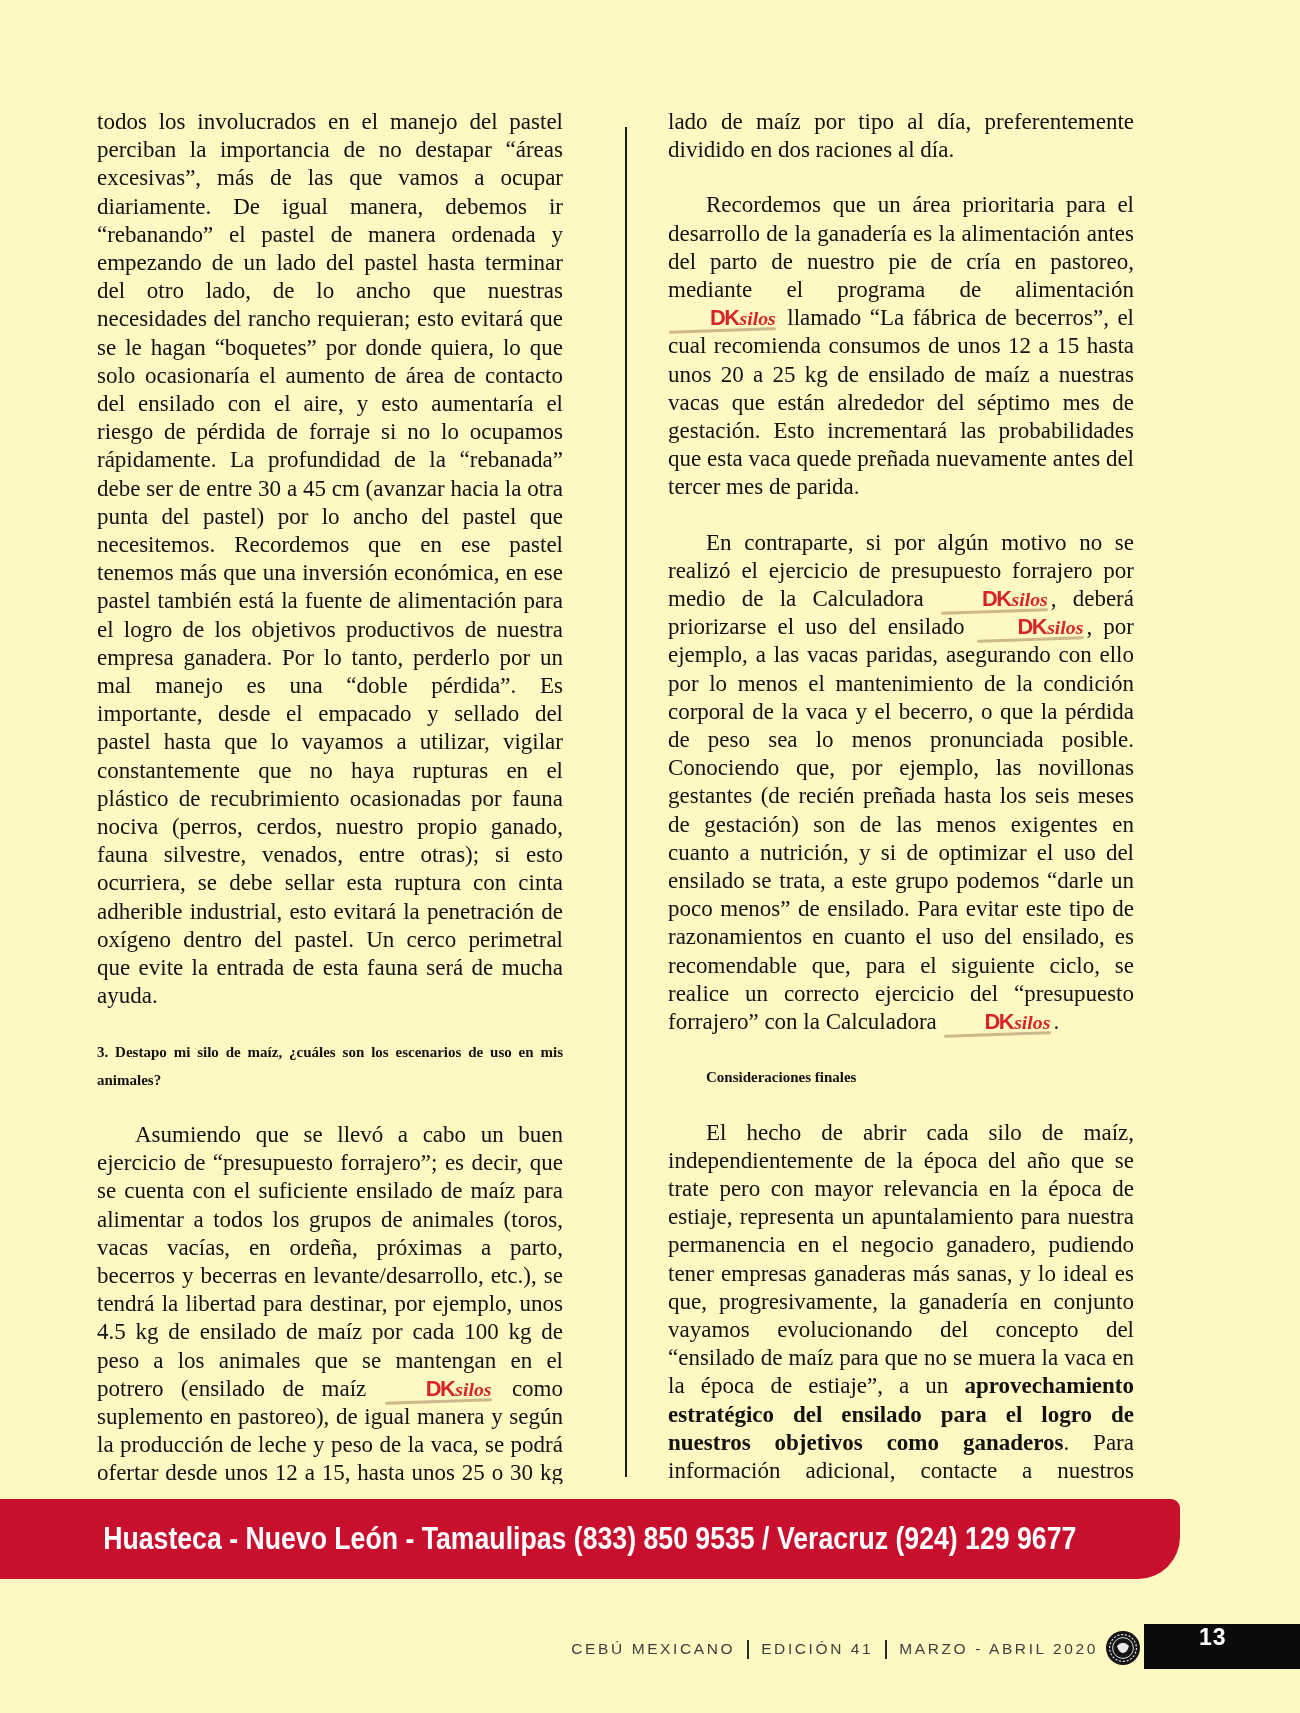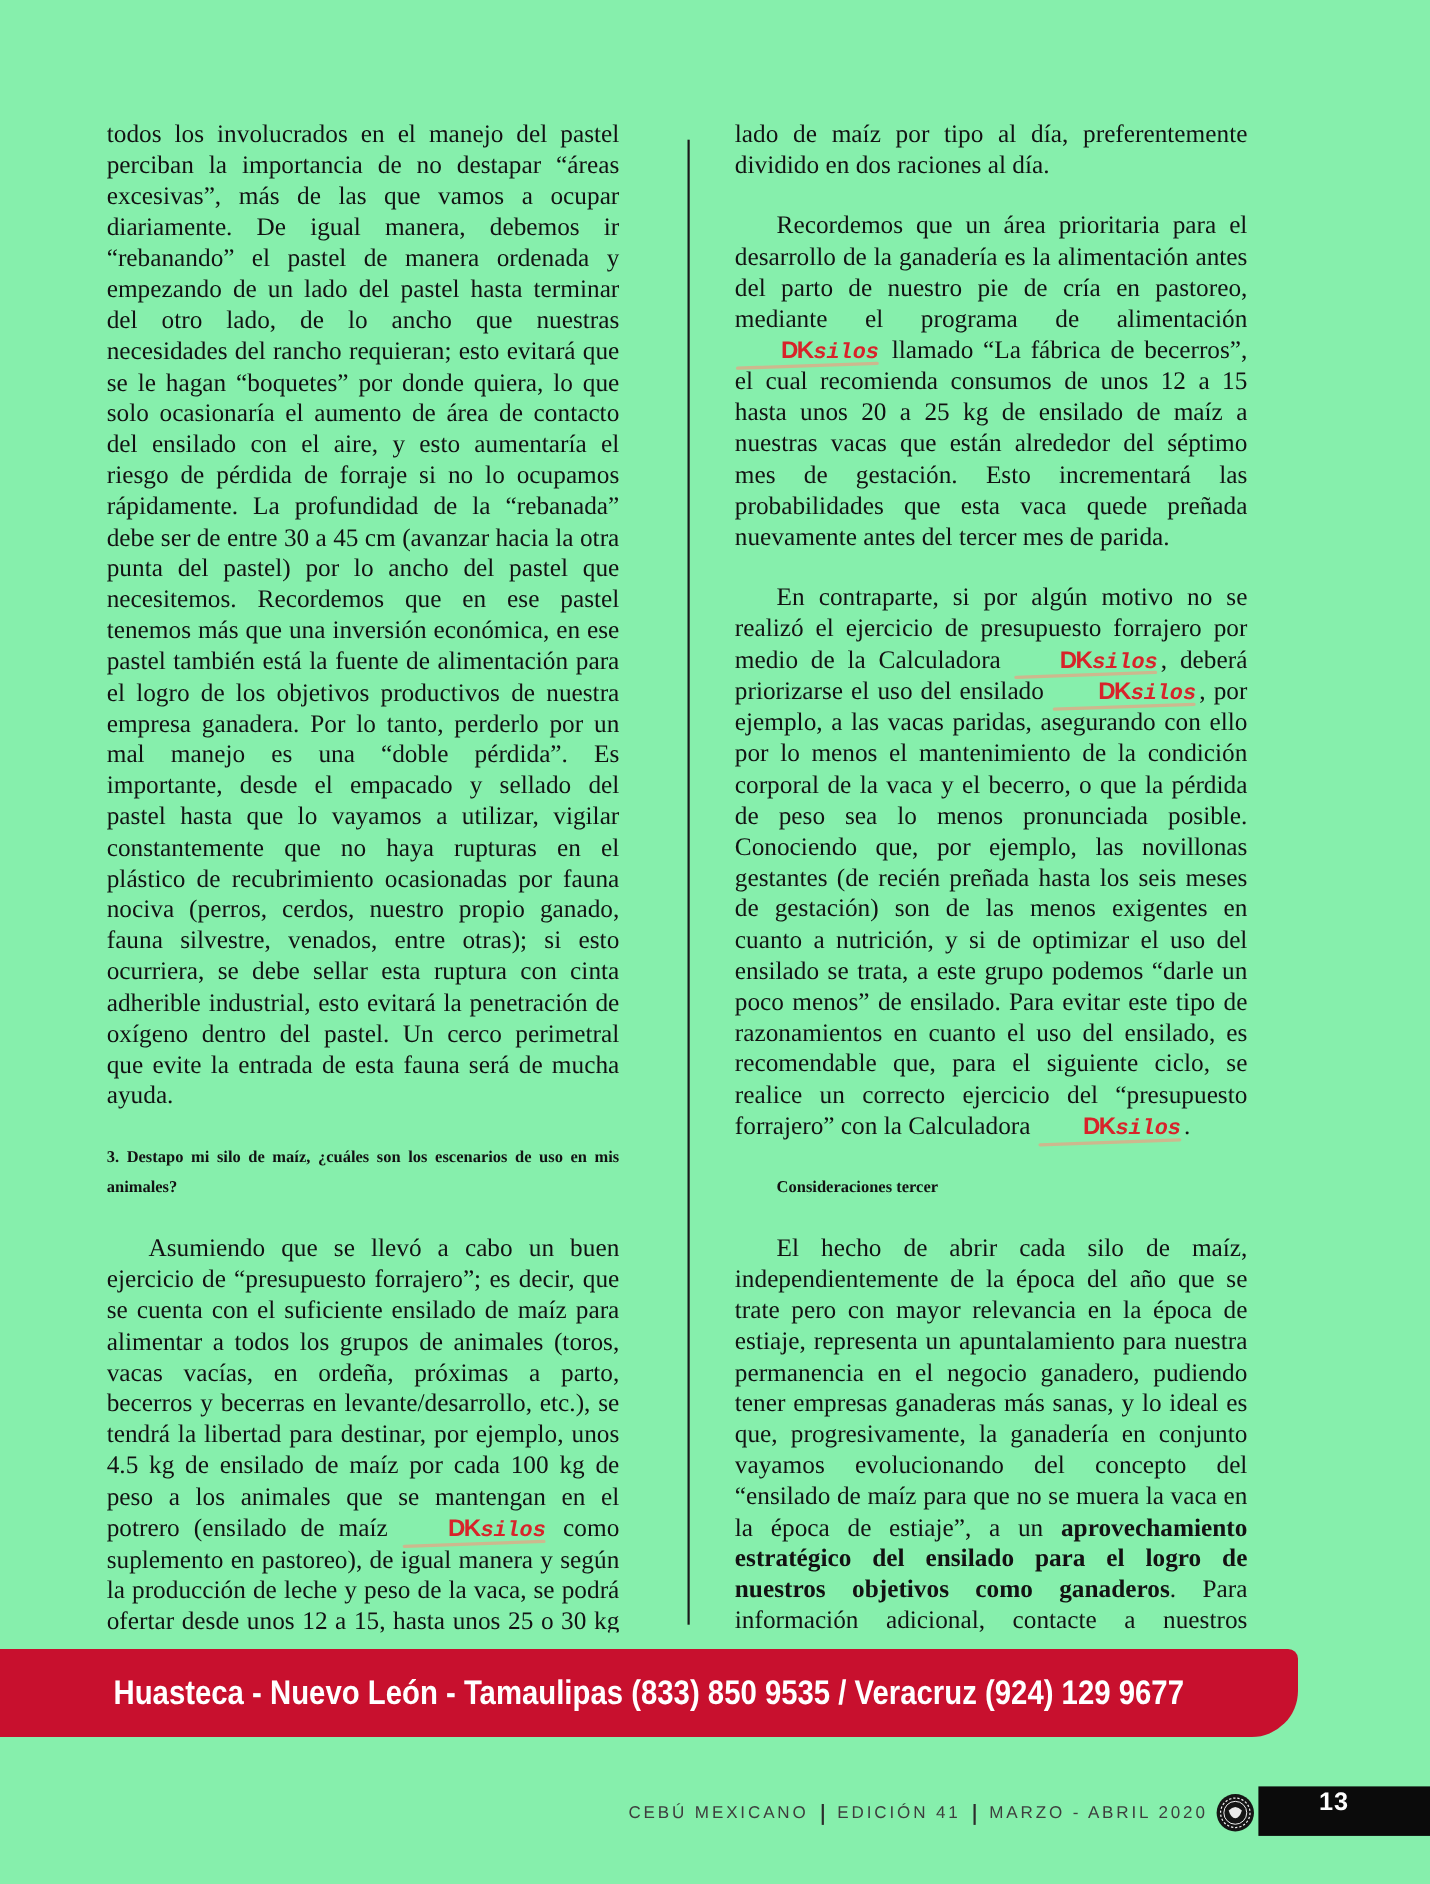--- a/index.html
+++ b/index.html
@@ -5,21 +5,21 @@
   :root{
     --banner-red:#c8102e;
     --brand-red:#d8232a;
     --swoosh-tan:#cdb88e;
     --text-ink:#121212;
     --footer-gray:#3e3e3e;
     --box-black:#0b0b0b;
   }
   html,body{margin:0;padding:0;background:#fff;}
   .page{
-    position:relative;width:1300px;height:1713px;background:#86efac;
+    position:relative;width:1300px;height:1713px;background:#fef9c3;
     overflow:hidden;font-family:"Liberation Serif",serif;color:var(--text-ink);
   }
   .col{
     position:absolute;top:108px;width:466px;height:1376px;overflow:hidden;
     text-align:justify;font-size:23px;line-height:28.2px;
   }
   #col-left{left:97px;}
   #col-right{left:668px;}
   .block{margin:0;}
   .block + .block{margin-top:27px;}
@@ -29,21 +29,21 @@
   .divider{
     position:absolute;left:625px;top:127px;width:2px;height:1350px;background:#1a1a1a;
   }
   
   .dk-logo{position:relative;display:inline-block;line-height:1;padding:0 3px 2px 4px;white-space:nowrap;}
   .dk-logo .dk{
     font-family:Liberation Sans, sans-serif;font-weight:800;font-size:0.95em;
     color:var(--brand-red);letter-spacing:-1.5px;padding-right:1px;
   }
   .dk-logo .silos{
-    font-family:Liberation Mono, monospace;font-style:italic;font-weight:bold;
+    font-family:Liberation Serif, serif;font-style:italic;font-weight:bold;
     font-size:0.86em;color:var(--brand-red);
   }
   .dk-logo .swoosh{
     position:absolute;left:1px;right:3px;bottom:-1px;height:3px;
     background:var(--swoosh-tan);border-radius:2px;transform:rotate(-2deg);
   }
   
   .banner{
     position:absolute;left:0;top:1499px;width:1180px;height:80px;
     background:var(--banner-red);border-radius:0 9px 42px 0;
@@ -80,21 +80,21 @@
       <h3 class="block"><span>3. Destapo mi silo de maíz, ¿cuáles son los escenarios de uso en mis animales?</span></h3>
       <p class="block indent"><span>Asumiendo que se llevó a cabo un buen ejercicio de “presupuesto forrajero”; es decir, que se cuenta con el suficiente ensilado de maíz para alimentar a todos los grupos de animales (toros, vacas vacías, en ordeña, próximas a parto, becerros y becerras en levante/desarrollo, etc.), se tendrá la libertad para destinar, por ejemplo, unos 4.5 kg de ensilado de maíz por cada 100 kg de peso a los animales que se mantengan en el potrero (ensilado de maíz </span><span class="dk-logo"><span class="dk">DK</span><span class="silos">silos</span><span class="swoosh"></span></span><span> como suplemento en pastoreo), de igual manera y según la producción de leche y peso de la vaca, se podrá ofertar desde unos 12 a 15, hasta unos 25 o 30 kg de ensi-</span></p>
     </div>
 
   <div class="divider"></div>
 
   <div class="col" id="col-right">
       <p class="block"><span>lado de maíz por tipo al día, preferentemente dividido en dos raciones al día.</span></p>
       <p class="block indent"><span>Recordemos que un área prioritaria para el desarrollo de la ganadería es la alimentación antes del parto de nuestro pie de cría en pastoreo, mediante el programa de alimentación </span><span class="dk-logo"><span class="dk">DK</span><span class="silos">silos</span><span class="swoosh"></span></span><span> llamado “La fábrica de becerros”, el cual recomienda consumos de unos 12 a 15 hasta unos 20 a 25 kg de ensilado de maíz a nuestras vacas que están alrededor del séptimo mes de gestación. Esto incrementará las probabilidades que esta vaca quede preñada nuevamente antes del tercer mes de parida.</span></p>
       <p class="block indent"><span>En contraparte, si por algún motivo no se realizó el ejercicio de presupuesto forrajero por medio de la Calculadora </span><span class="dk-logo"><span class="dk">DK</span><span class="silos">silos</span><span class="swoosh"></span></span><span>, deberá priorizarse el uso del ensilado </span><span class="dk-logo"><span class="dk">DK</span><span class="silos">silos</span><span class="swoosh"></span></span><span>, por ejemplo, a las vacas paridas, asegurando con ello por lo menos el mantenimiento de la condición corporal de la vaca y el becerro, o que la pérdida de peso sea lo menos pronunciada posible. Conociendo que, por ejemplo, las novillonas gestantes (de recién preñada hasta los seis meses de gestación) son de las menos exigentes en cuanto a nutrición, y si de optimizar el uso del ensilado se trata, a este grupo podemos “darle un poco menos” de ensilado. Para evitar este tipo de razonamientos en cuanto el uso del ensilado, es recomendable que, para el siguiente ciclo, se realice un correcto ejercicio del “presupuesto forrajero” con la Calculadora </span><span class="dk-logo"><span class="dk">DK</span><span class="silos">silos</span><span class="swoosh"></span></span><span>.</span></p>
-      <h3 class="block indent"><span>Consideraciones tercer</span></h3>
+      <h3 class="block indent"><span>Consideraciones finales</span></h3>
       <p class="block indent"><span>El hecho de abrir cada silo de maíz, independientemente de la época del año que se trate pero con mayor relevancia en la época de estiaje, representa un apuntalamiento para nuestra permanencia en el negocio ganadero, pudiendo tener empresas ganaderas más sanas, y lo ideal es que, progresivamente, la ganadería en conjunto vayamos evolucionando del concepto del “ensilado de maíz para que no se muera la vaca en la época de estiaje”, a un </span><span class="b">aprovechamiento estratégico del ensilado para el logro de nuestros objetivos como ganaderos</span><span>. Para información adicional, contacte a nuestros representantes en su localidad. </span></p>
     </div>
 
   <div class="banner">
     <span class="banner-text"><span class="bb">Huasteca - Nuevo León - Tamaulipas </span><span>(833) 850 9535 / </span><span class="bb">Veracruz </span><span>(924) 129 9677</span></span>
   </div>
 
   <div class="footer-line">
     <span>CEBÚ MEXICANO</span>
     <span class="sep"></span>

